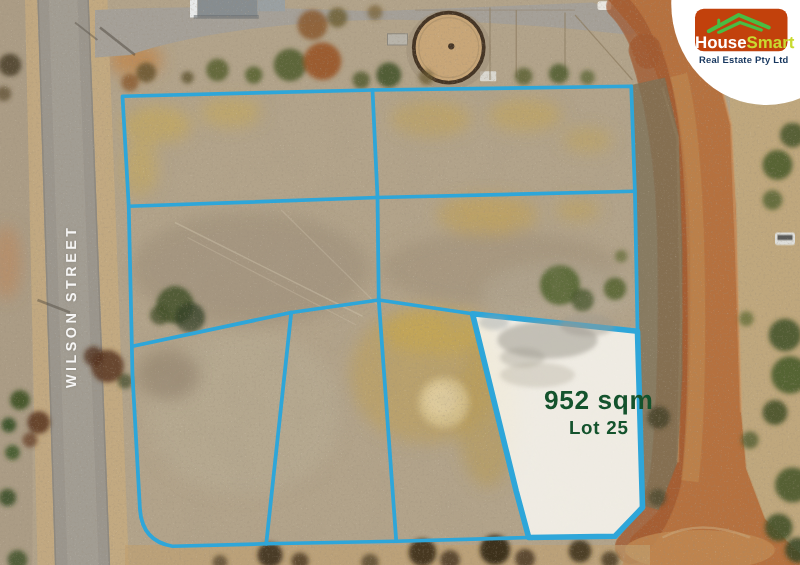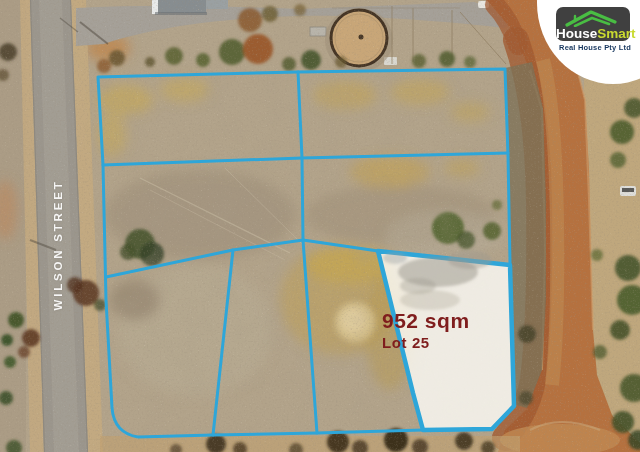--- a/index.html
+++ b/index.html
@@ -10,26 +10,26 @@
   .stage svg.scene{position:absolute;left:0;top:0;z-index:1;}
   
   .wilson{
     position:absolute;z-index:5;left:-9px;top:236px;width:140px;height:18px;
     transform:rotate(-90deg);
     text-align:center;font-size:11.5px;font-weight:bold;letter-spacing:2.8px;
     color:rgba(255,255,255,.92);text-shadow:0 0 2px rgba(120,115,105,.6);
     white-space:nowrap;
   }
   
-  .lot-label{position:absolute;z-index:5;left:382px;top:310px;width:140px;color:#7f1d1d;}
+  .lot-label{position:absolute;z-index:5;left:409px;top:310px;width:140px;text-align:center;color:#14532d;}
   .lot-label .area{font-size:21px;font-weight:bold;letter-spacing:.5px;line-height:1.05;}
   .lot-label .lotno{font-size:15px;font-weight:bold;letter-spacing:.6px;margin-top:2px;}
   
   .logo-circle{position:absolute;z-index:6;left:537px;top:-78px;width:152px;height:162px;border-radius:50%;background:#ffffff;}
-  .logo-box{position:absolute;z-index:7;left:556px;top:7px;width:74px;height:34px;border-radius:7px;background:#404040;}
+  .logo-box{position:absolute;z-index:7;left:556px;top:7px;width:74px;height:34px;border-radius:7px;background:#c2410c;}
   .logo-box svg.roof{position:absolute;left:9px;top:2px;}
   .logo-box .brand{position:absolute;bottom:1px;left:0;width:100%;text-align:center;font-size:13.5px;font-weight:bold;line-height:1;white-space:nowrap;}
   .logo-box .brand .house{color:#ffffff;}
   .logo-box .brand .smart{color:#c9da30;}
   .tagline{position:absolute;z-index:7;left:549px;top:43px;width:92px;text-align:center;font-size:7.5px;font-weight:bold;color:#16365e;letter-spacing:.2px;white-space:nowrap;}
 </style>
 </head>
 <body>
 
 <div class="stage">
@@ -260,15 +260,15 @@
 
   <div class="logo-circle"></div>
   <div class="logo-box">
     <svg class="roof" width="56" height="18" viewBox="0 0 56 18">
       <path d="M2,16 L26,3 L50,13" stroke="#49bd43" stroke-width="3.2" fill="none" stroke-linecap="round" stroke-linejoin="round"></path>
       <path d="M10,17 L27,9 L44,15" stroke="#49bd43" stroke-width="2.6" fill="none" stroke-linecap="round" stroke-linejoin="round"></path>
       <path d="M10,7 L10,12" stroke="#49bd43" stroke-width="2.4" stroke-linecap="round"></path>
     </svg>
     <div class="brand"><span class="house">House</span><span class="smart">Smart</span></div>
   </div>
-  <div class="tagline">Real House Pty Ltd</div>
+  <div class="tagline">Real Estate Pty Ltd</div>
 
 </div>
 
 </body></html>

